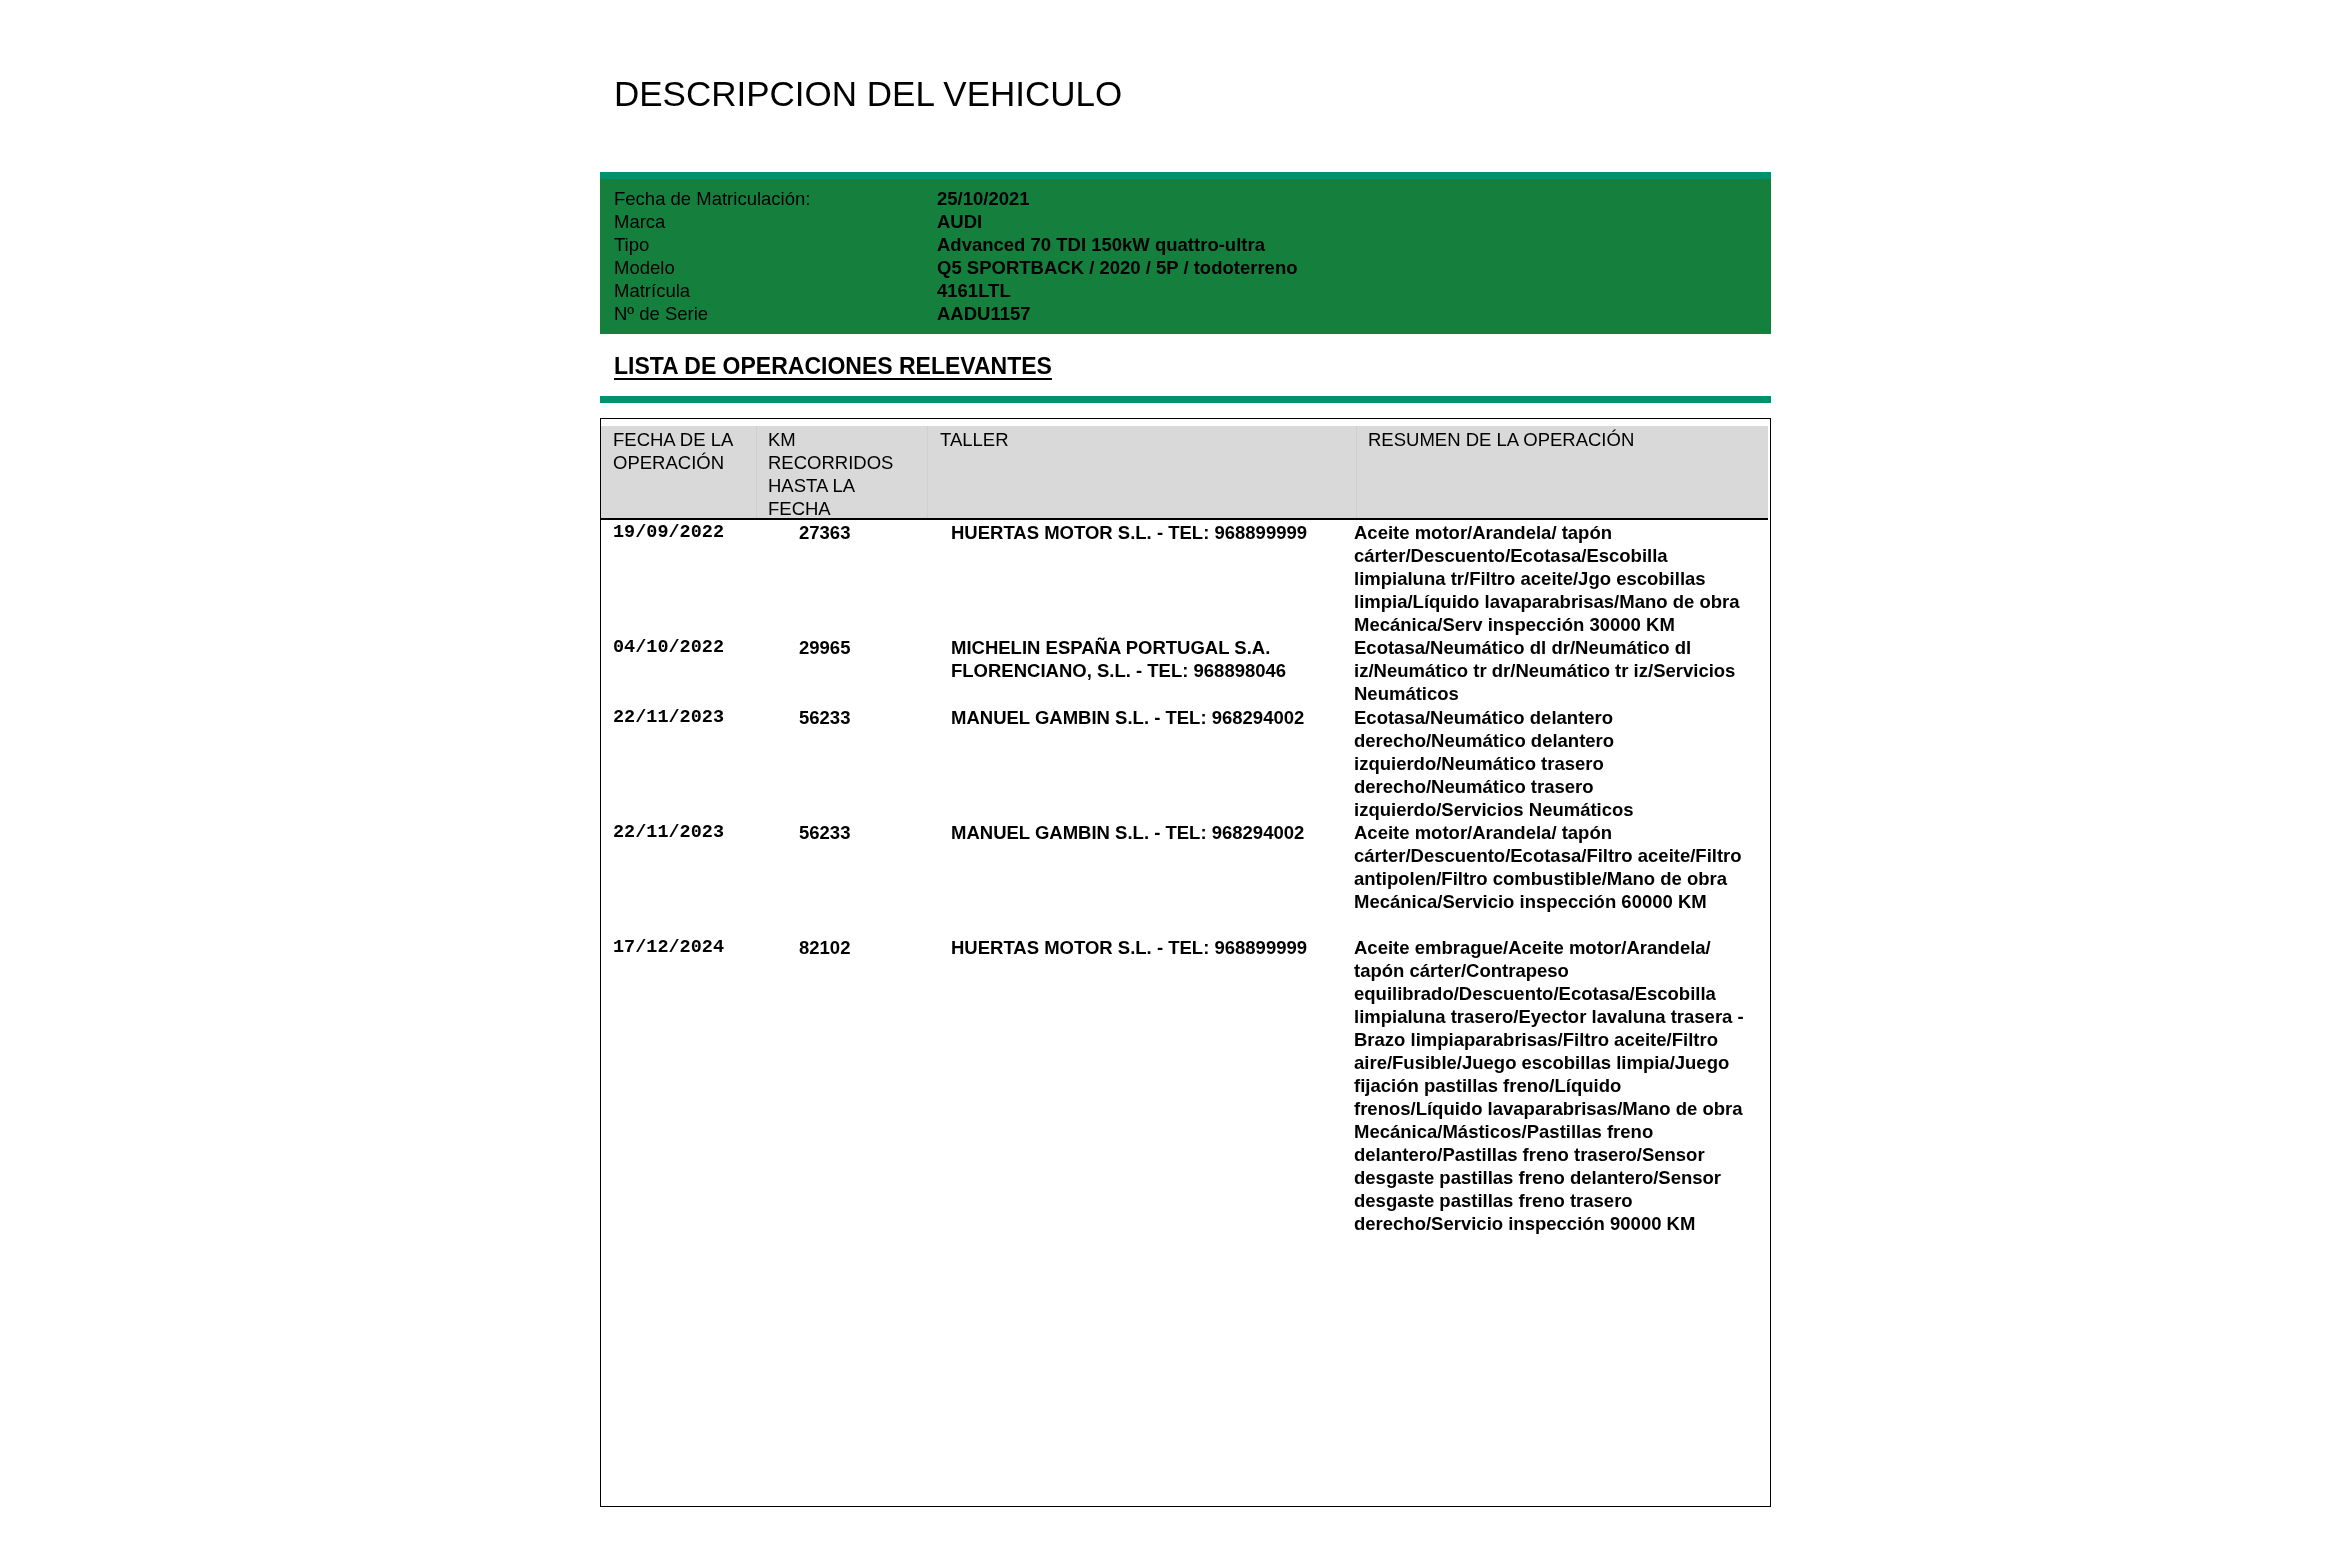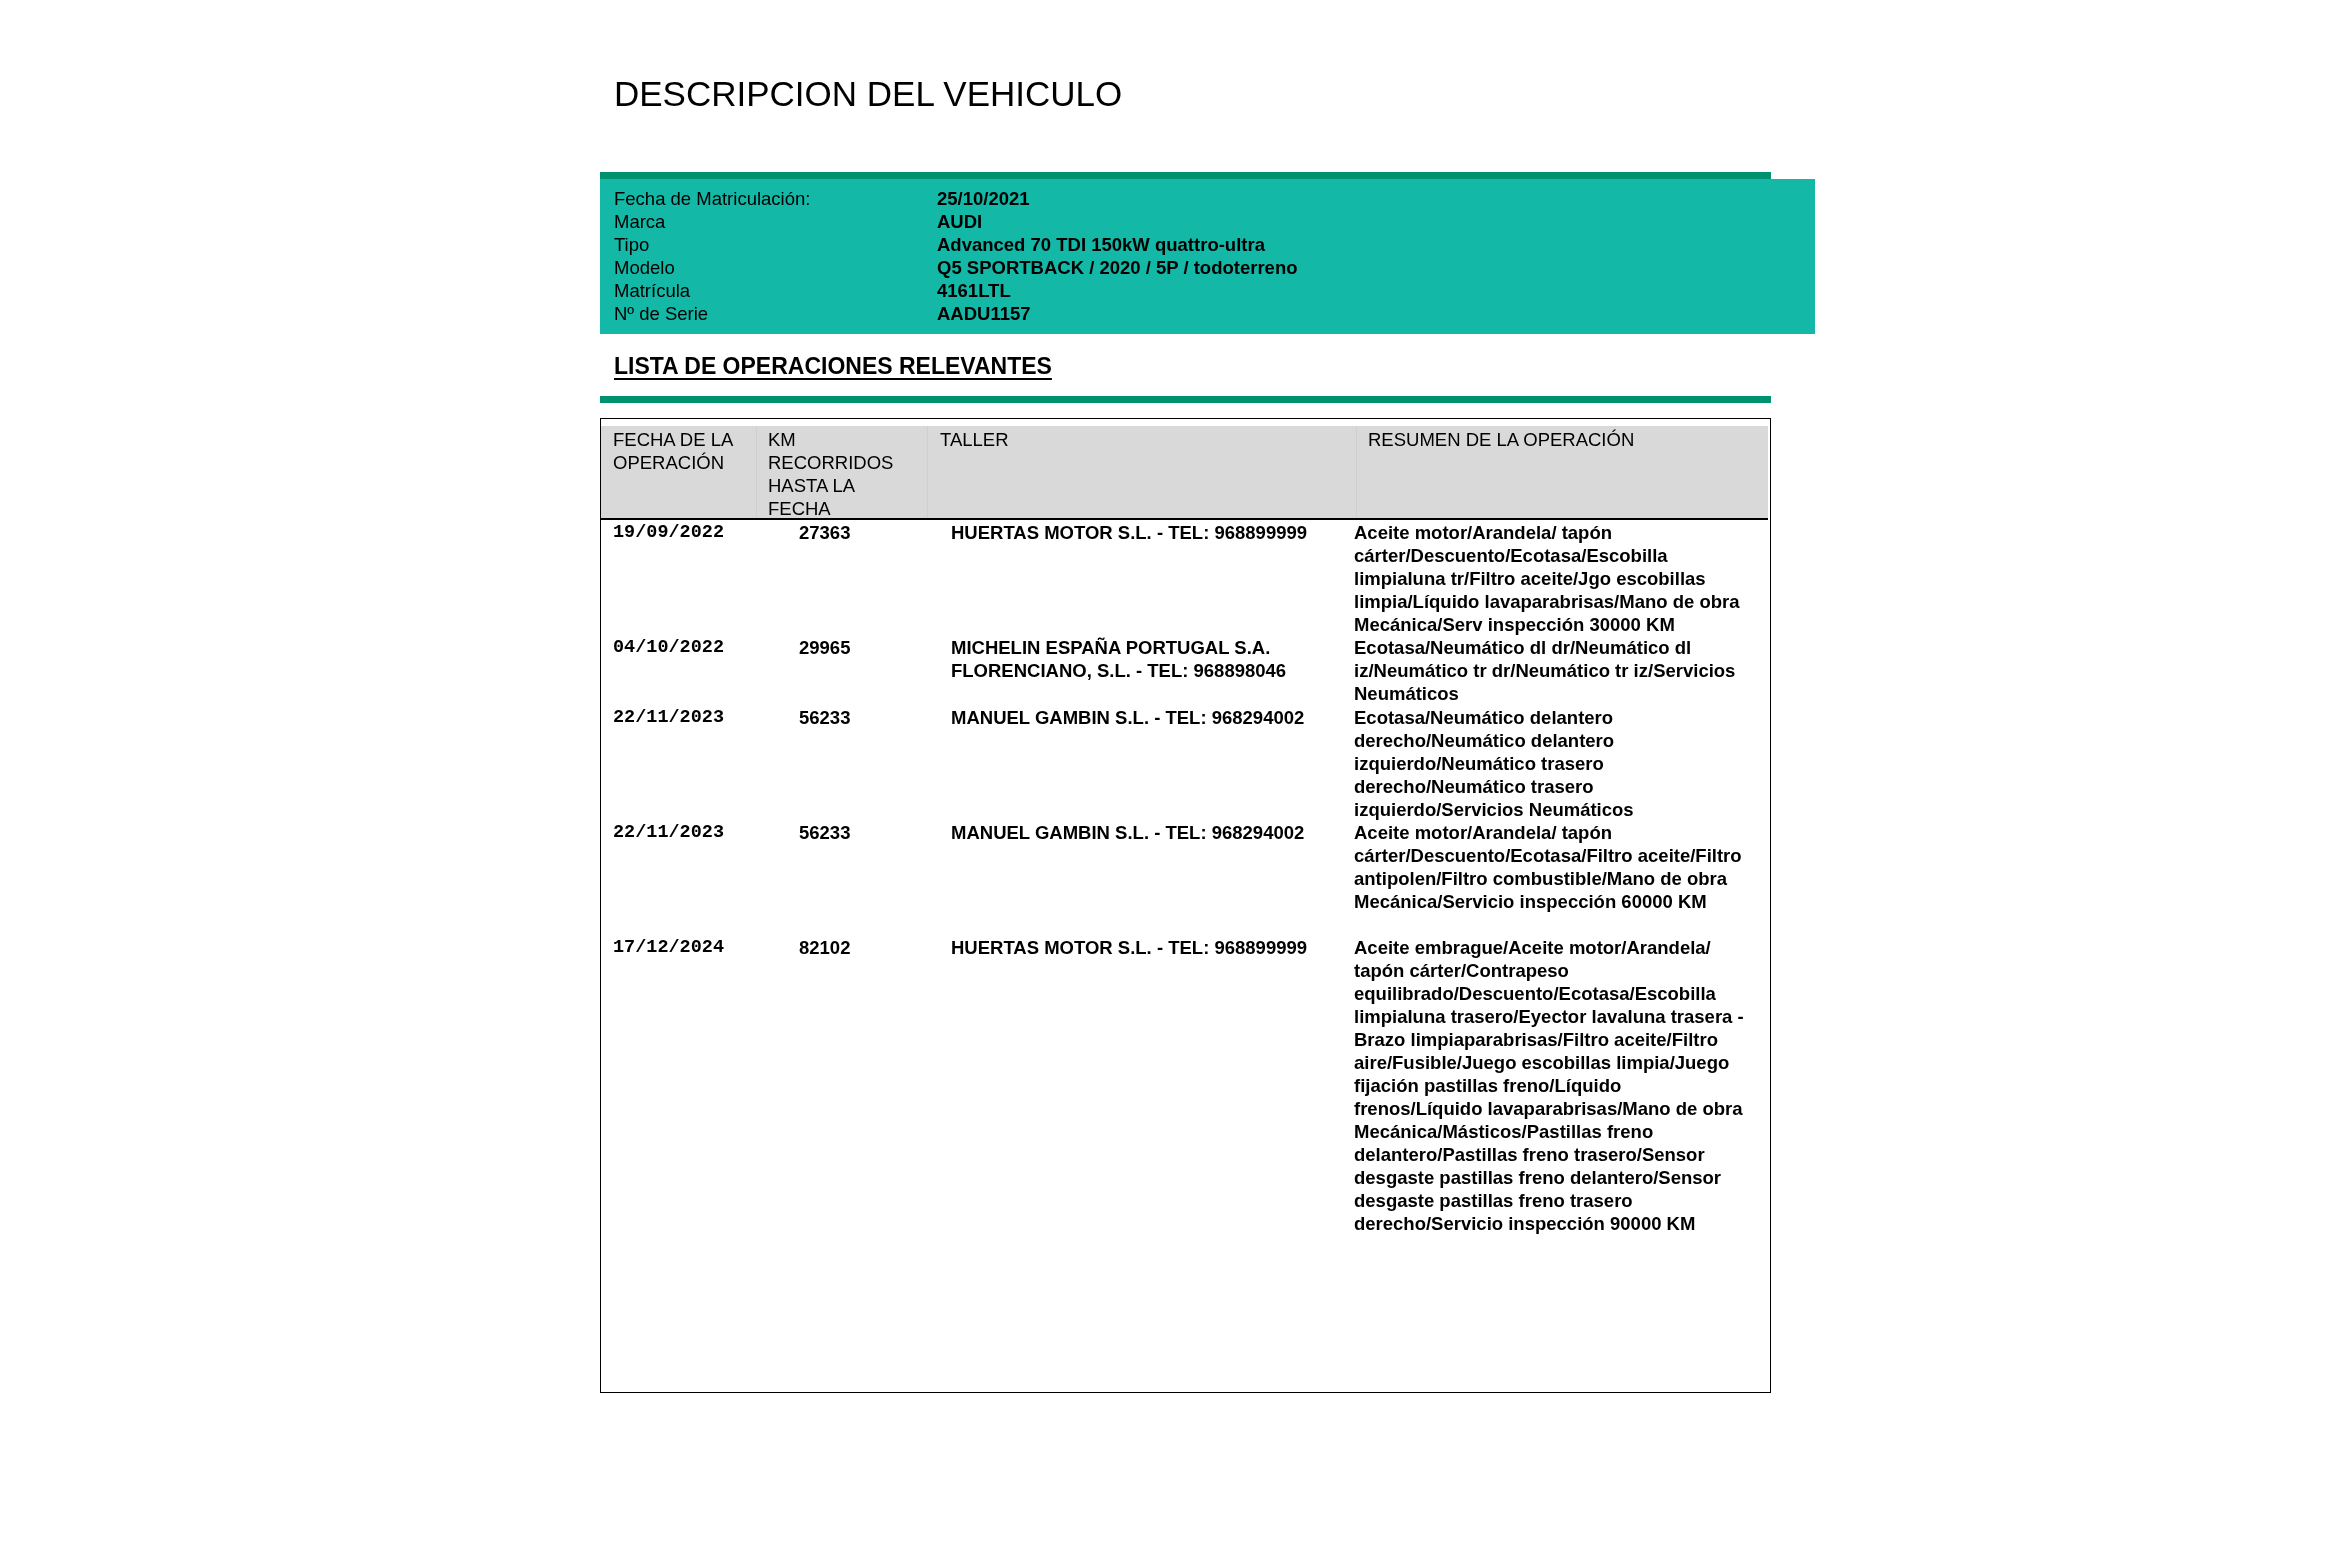--- a/index.html
+++ b/index.html
@@ -3,26 +3,26 @@
 <meta charset="utf-8">
 <style>
   html, body { margin:0; padding:0; background:#ffffff; }
   body { width:2342px; height:1561px; position:relative; overflow:hidden;
          font-family:"Liberation Sans", sans-serif; color:#000; }
   .page { position:absolute; left:600px; top:0; width:1171px; }
   .title { position:absolute; left:14px; top:74px; font-size:35px; font-weight:400; letter-spacing:0; margin:0; white-space:nowrap; }
   .green-bar { position:absolute; left:0; width:1171px; height:7px; background:#00916e; }
   .bar1 { top:172px; }
   .bar2 { top:396px; }
-  .info-box { position:absolute; left:0; top:179px; width:1171px; height:155px; background:#14b8a6;padding-left:44px; }
+  .info-box { position:absolute; left:0; top:179px; width:1171px; height:155px; background:#15803d; }
   .info-row { position:absolute; left:14px; height:23px; font-size:18.5px; line-height:23px; white-space:nowrap; }
   .info-label { position:absolute; left:0; top:0; font-weight:400; }
   .info-value { position:absolute; left:323px; top:0; font-weight:700; }
   .section-title { position:absolute; left:14px; top:353px; font-size:23px; font-weight:700; text-decoration:underline; text-underline-offset:3.5px; white-space:nowrap; margin:0; }
-  .ops-table { position:absolute; left:0; top:418px; width:1171px; height:975px; border:1.7px solid #000; box-sizing:border-box; }
+  .ops-table { position:absolute; left:0; top:418px; width:1171px; height:1089px; border:1.7px solid #000; box-sizing:border-box; }
   .ops-head { position:absolute; left:0; top:7px; width:1167px; height:92px; background:#d9d9d9; border-bottom:2.9px solid #000; }
   .head-cell { position:absolute; top:2.3px; font-size:18.5px; line-height:23px; font-weight:400; white-space:pre-line; }
   .col-sep { position:absolute; top:0; width:1.2px; height:92px; background:#cfcfcf; }
   .ops-body { position:absolute; left:0; top:102px; width:1167px; }
   .op-row { position:absolute; left:0; width:1167px; }
   .cell { position:absolute; top:0; font-size:18.5px; line-height:23px; font-weight:700; }
   .c-date { left:12px;font-family:Liberation Mono, monospace; }
   .c-km { left:167px;margin-left:31px; }
   .c-taller { left:350px; width:404px; }
   .c-resumen { left:753px; width:398px; }

